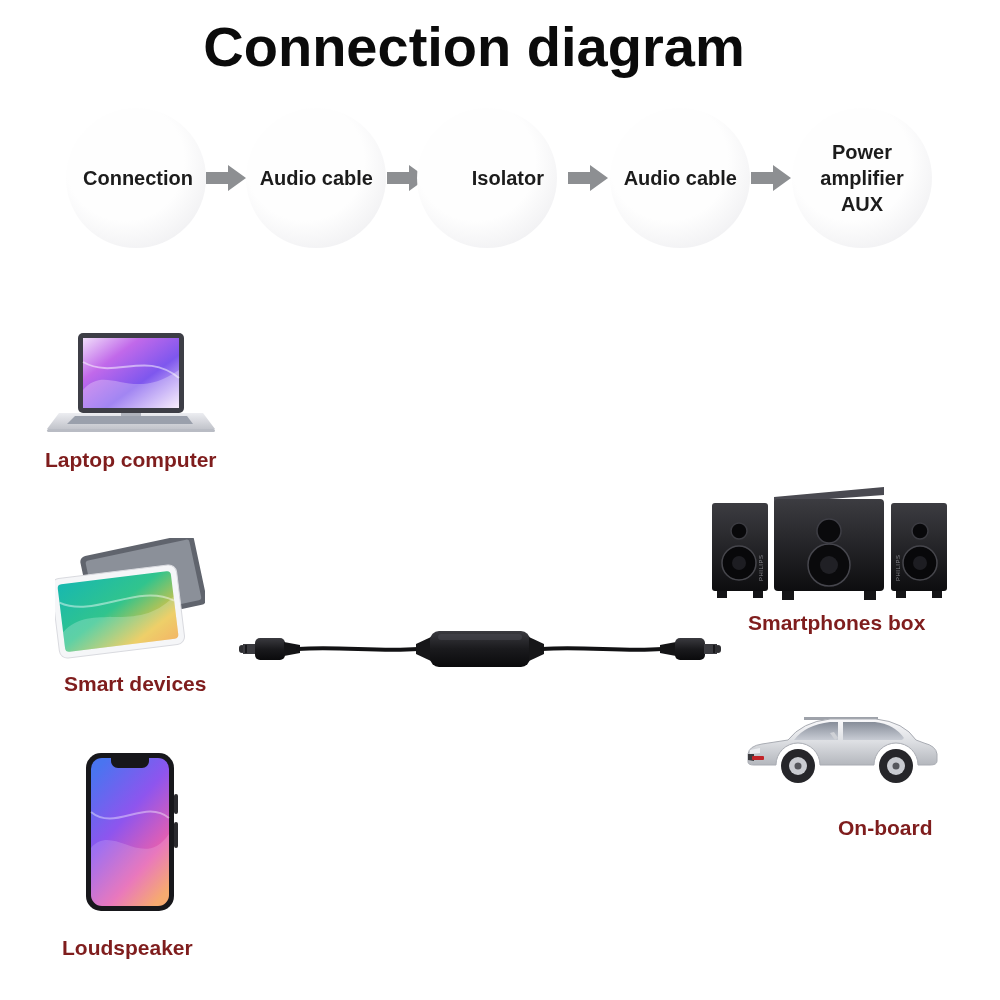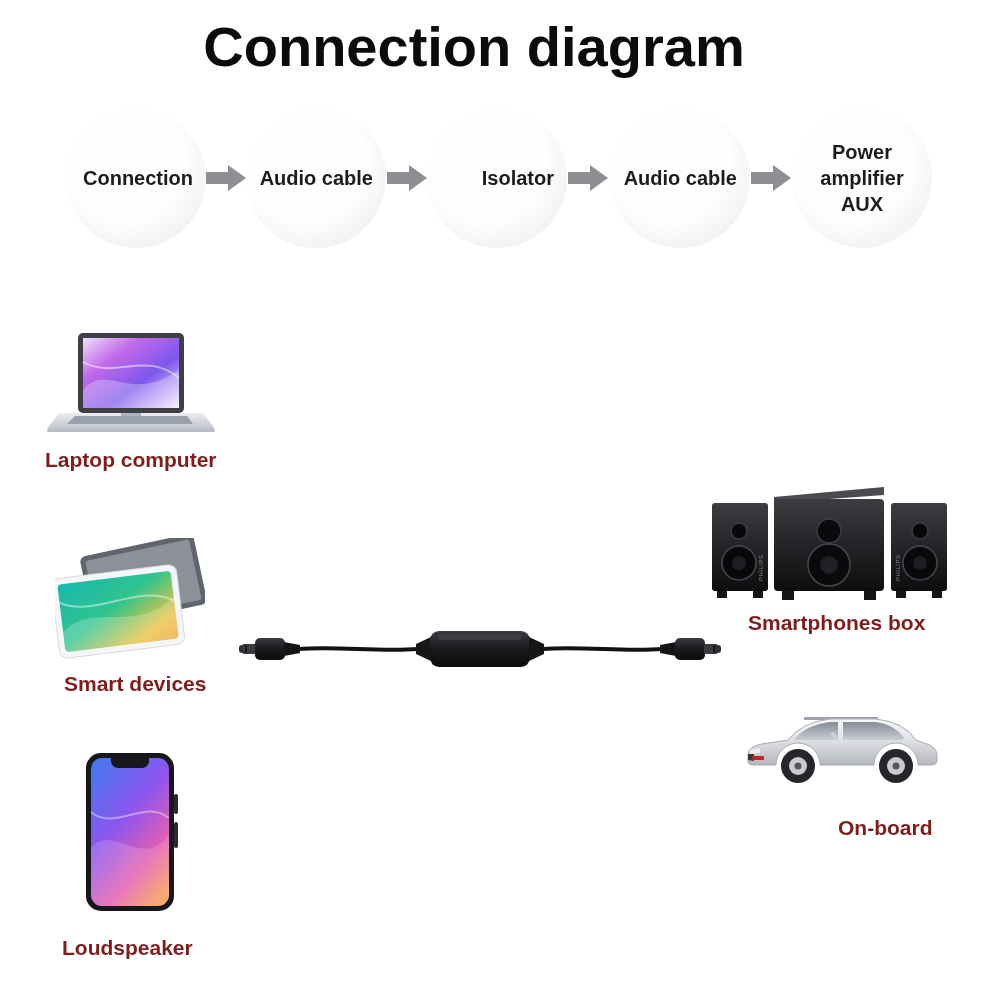--- a/index.html
+++ b/index.html
@@ -35,21 +35,21 @@
   </div>
   <svg class="arrow" style="left:206px" viewBox="0 0 40 30">
     <polygon points="0,9 22,9 22,2 40,15 22,28 22,21 0,21" fill="#8d8f92"></polygon>
   </svg>
   <div class="circle" style="left:246px">
     <span>Audio cable</span>
   </div>
   <svg class="arrow" style="left:387px" viewBox="0 0 40 30">
     <polygon points="0,9 22,9 22,2 40,15 22,28 22,21 0,21" fill="#8d8f92"></polygon>
   </svg>
-  <div class="circle" style="left:427px">
+  <div class="circle" style="left:417px">
     <span>Isolator</span>
   </div>
   <svg class="arrow" style="left:568px" viewBox="0 0 40 30">
     <polygon points="0,9 22,9 22,2 40,15 22,28 22,21 0,21" fill="#8d8f92"></polygon>
   </svg>
   <div class="circle" style="left:610px">
     <span>Audio cable</span>
   </div>
   <svg class="arrow" style="left:751px" viewBox="0 0 40 30">
     <polygon points="0,9 22,9 22,2 40,15 22,28 22,21 0,21" fill="#8d8f92"></polygon>

